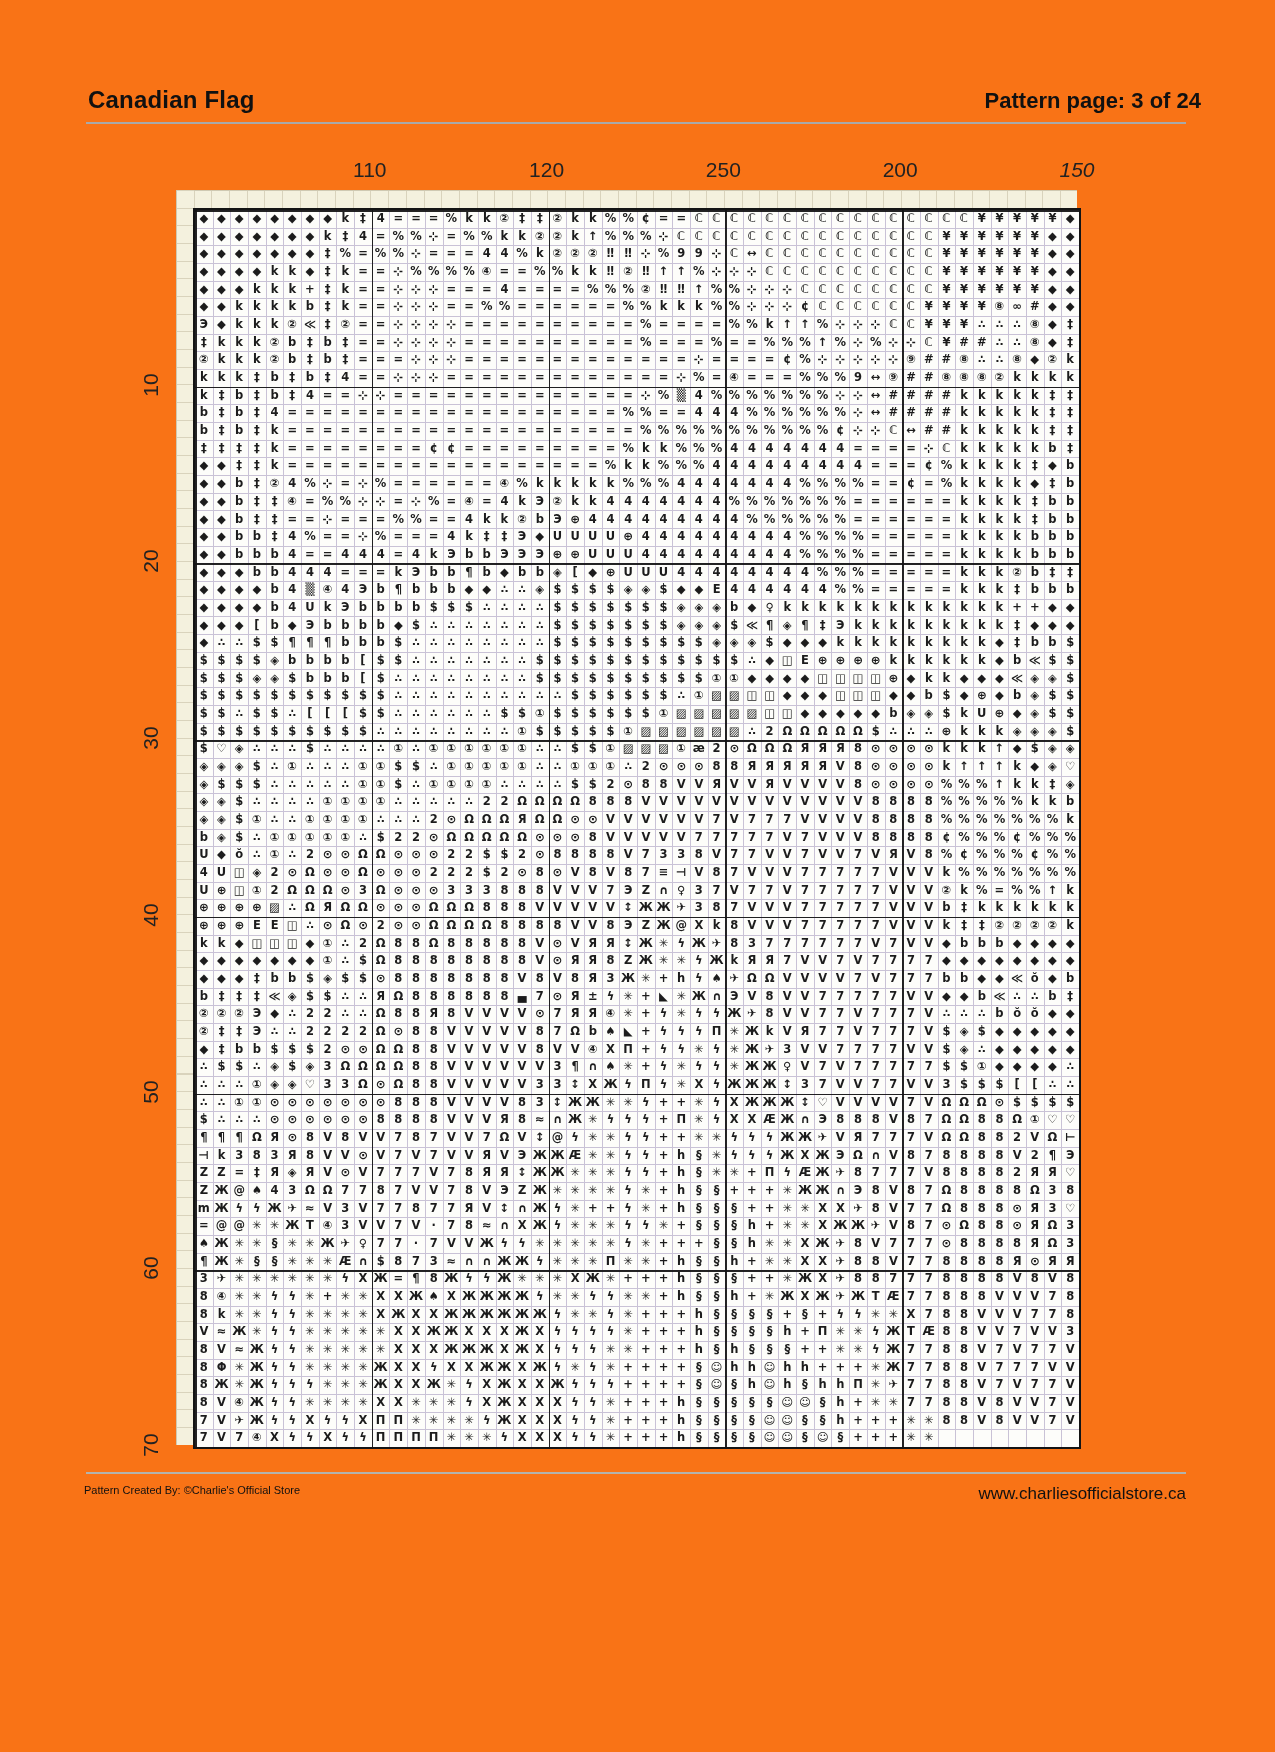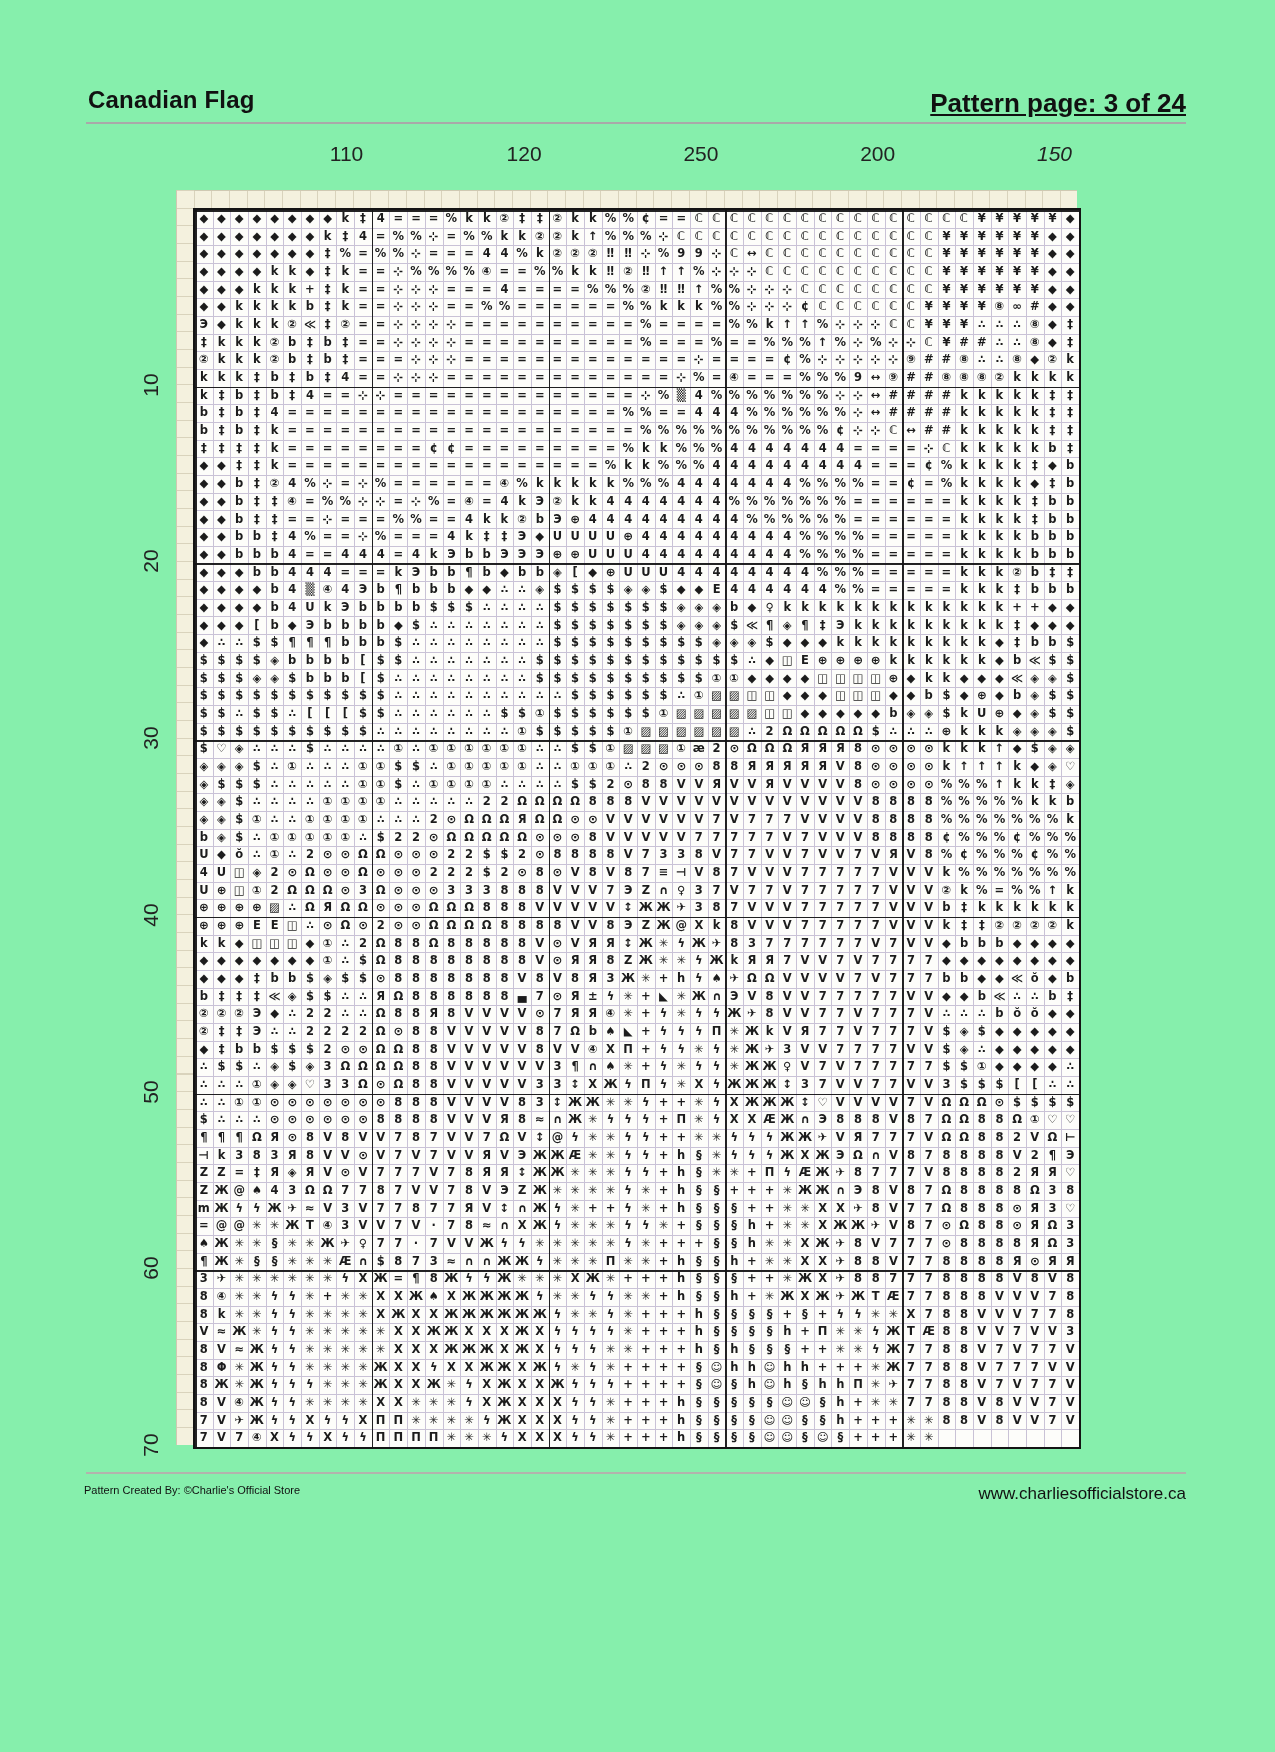--- a/index.html
+++ b/index.html
@@ -4,41 +4,41 @@
 <style>
   html,body{margin:0;padding:0;}
   body{
     font-family:"Liberation Sans","DejaVu Sans",sans-serif;
     background:#e8e8e8;
   }
   .page{
     position:relative;
     width:1275px;height:1752px;
     margin:0 auto;
-    background:#86efac;
+    background:#f97316;
     overflow:hidden;
   }
   
   .title{
     position:absolute;left:88px;top:86px;
     font-size:24px;font-weight:bold;color:#111;
     letter-spacing:.2px;
   }
   .page-label{
-    position:absolute;right:89px;top:88px;
-    font-size:26px;font-weight:bold;color:#111;text-decoration:underline;
+    position:absolute;right:74px;top:88px;
+    font-size:22px;font-weight:bold;color:#111;
   }
   .header-rule{
     position:absolute;left:86px;top:122px;width:1100px;height:2px;
     background:#a9a9a9;
   }
   
   .col-label{
-    position:absolute;top:142px;width:80px;margin-left:-40px;
-    text-align:left;font-size:21px;color:#222;
+    position:absolute;top:158px;width:80px;margin-left:-40px;
+    text-align:center;font-size:21px;color:#222;
   }
   .row-label{
     position:absolute;left:120px;width:60px;height:22px;margin-top:-11px;
     text-align:center;font-size:21px;color:#222;
     transform:rotate(-90deg);
   }
   
   .band-top{
     position:absolute;left:176px;top:190px;width:901px;height:18px;
     background:#f4f1de;

